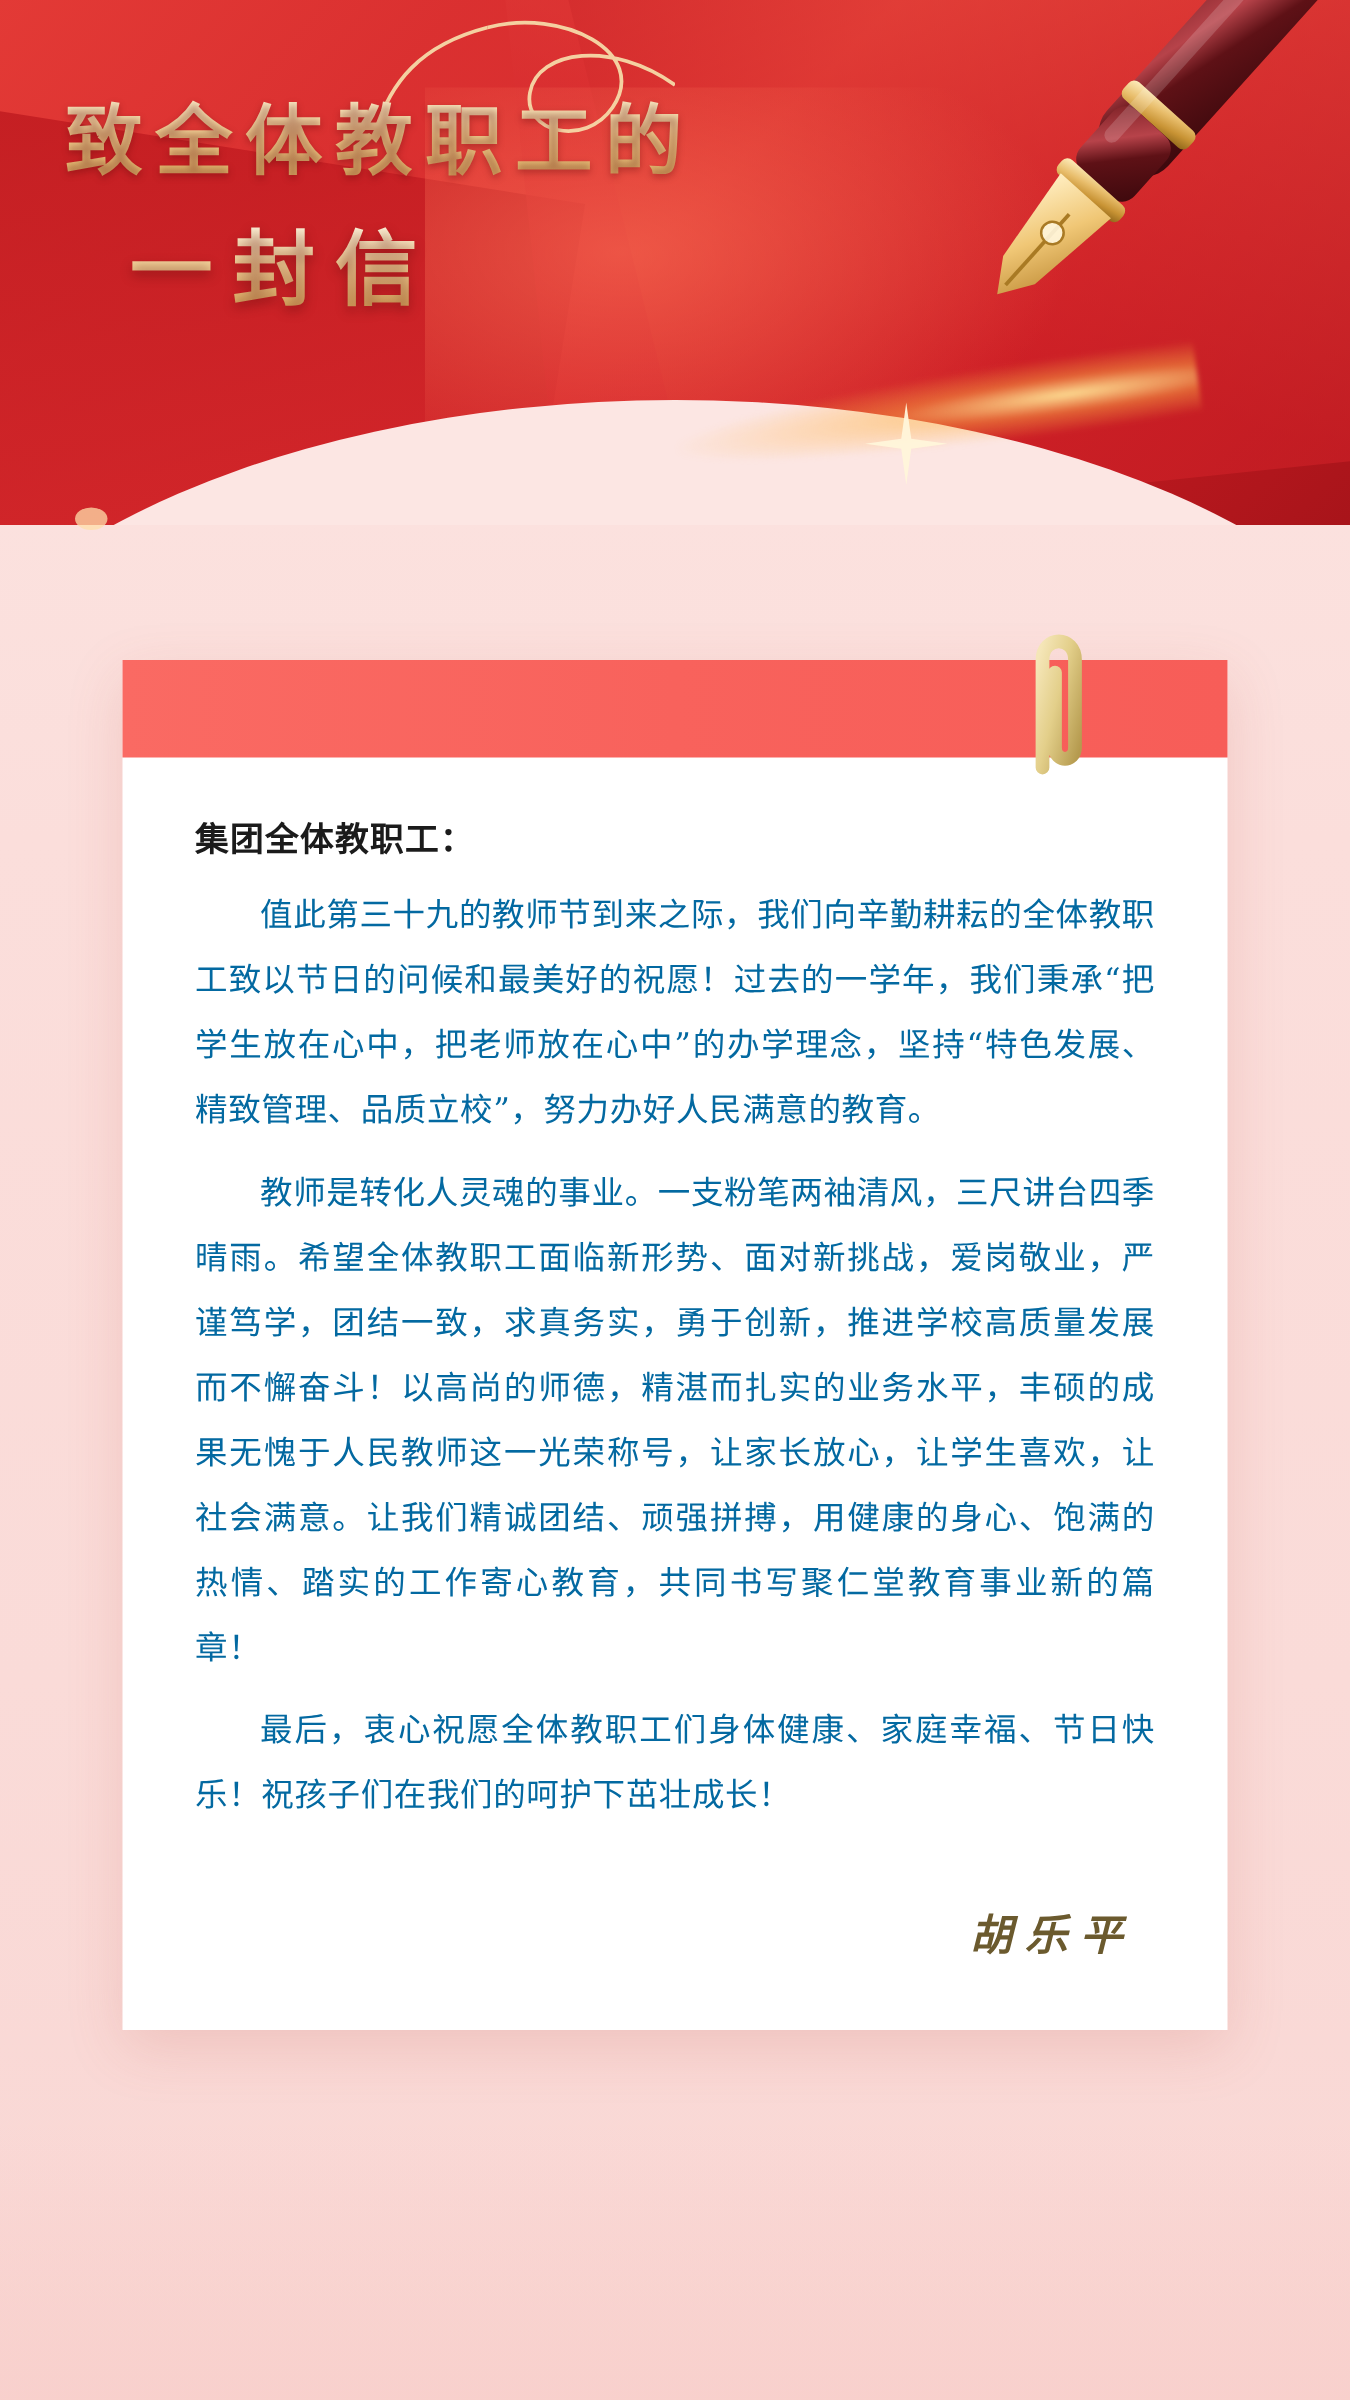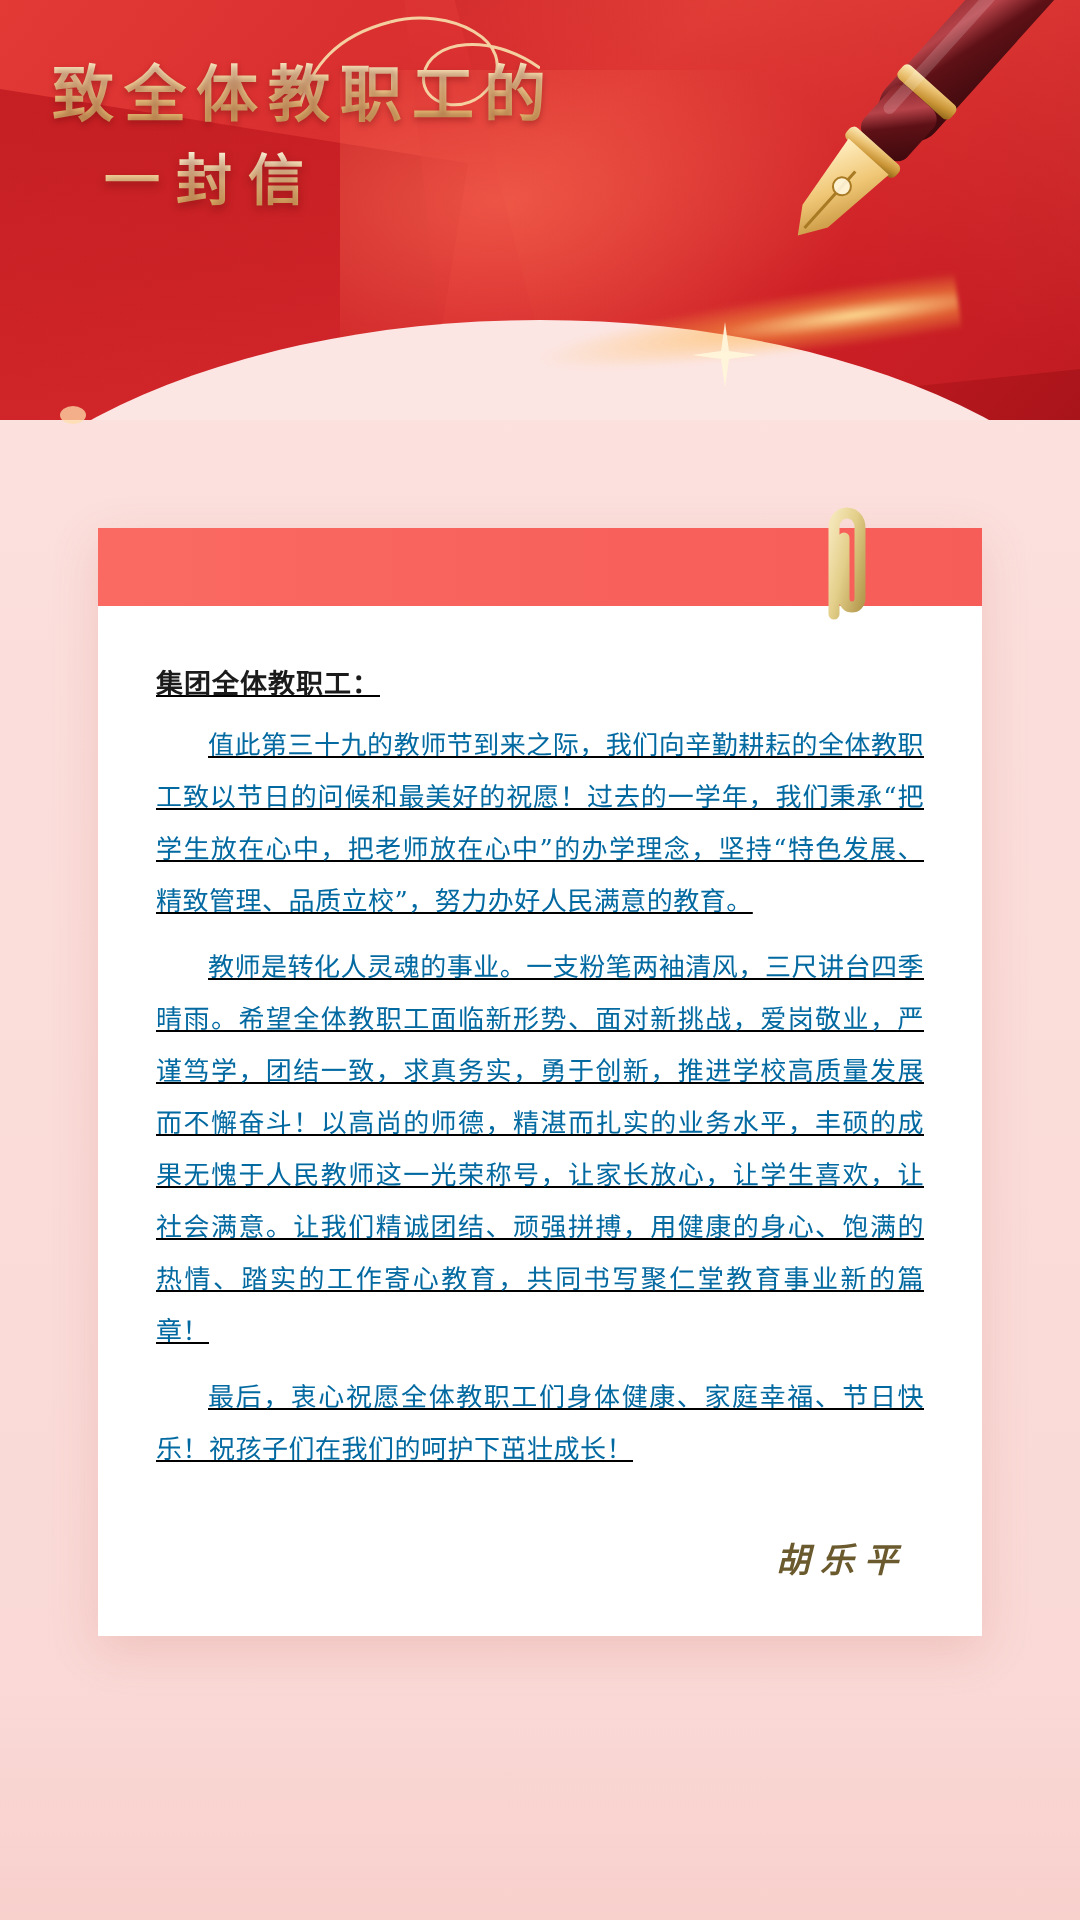--- a/index.html
+++ b/index.html
@@ -92,43 +92,43 @@
     width: 112%;
     height: 300px;
     background: rgba(255,255,255,0.10);
     border-radius: 50% 50% 0 0 / 100% 100% 0 0;
   }
 
   
   .title-block {
     position: absolute;
     left: 52px;
-    top: 56px;
+    top: 74px;
     z-index: 6;
   }
   .title-line1 {
     font-family: "DejaVu Serif", "Liberation Serif", serif;
     font-size: 62px;
     font-weight: bold;
     letter-spacing: 10px;
     color: #f7dfae;
     background: linear-gradient(180deg, #fff2d2 0%, #f3cf8e 45%, #d9a85a 100%);
     -webkit-background-clip: text;
     background-clip: text;
     color: transparent;
     text-shadow: 0 3px 6px rgba(90,10,10,.35);
     line-height: 1.25;
     white-space: nowrap;
   }
   .title-line2 {
     font-family: "DejaVu Serif", "Liberation Serif", serif;
-    font-size: 56px;
+    font-size: 66px;
     font-weight: bold;
     letter-spacing: 16px;
-    margin-top: 16px;
+    margin-top: 27px;
     margin-left: 52px;
     background: linear-gradient(180deg, #fff6de 0%, #f6d69a 45%, #dba95a 100%);
     -webkit-background-clip: text;
     background-clip: text;
     color: transparent;
     text-shadow: 0 4px 9px rgba(90,10,10,.40);
     line-height: 1.1;
     white-space: nowrap;
   }
 
@@ -192,22 +192,21 @@
   }
   .clip {
     position: absolute;
     right: 96px;
     top: -34px;
     width: 78px;
     height: 132px;
     z-index: 9;
   }
   .letter-body {
-    padding: 56px 58px 18px 58px;
-    text-decoration: underline;
+    padding: 44px 58px 18px 58px;
   }
   .salutation {
     font-family: "DejaVu Serif", "Liberation Serif", serif;
     font-size: 27px;
     font-weight: bold;
     color: #1b1b1b;
     letter-spacing: 1px;
     margin-bottom: 18px;
   }
   .para {

